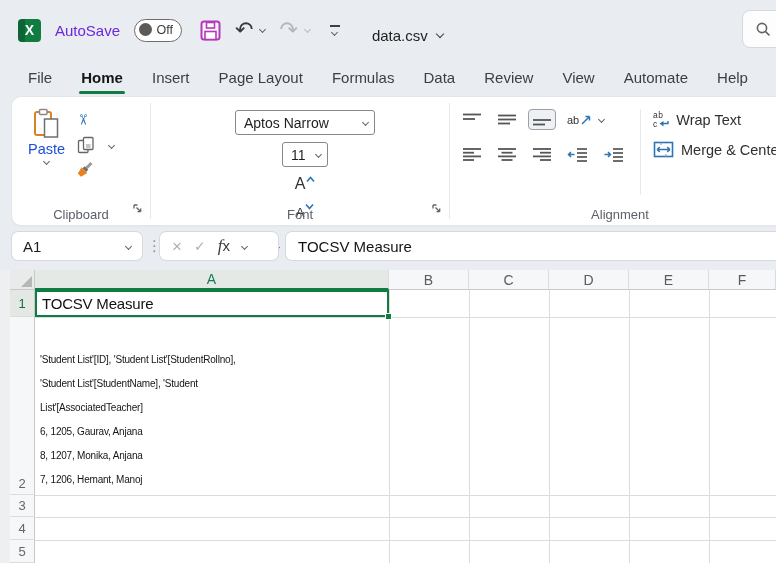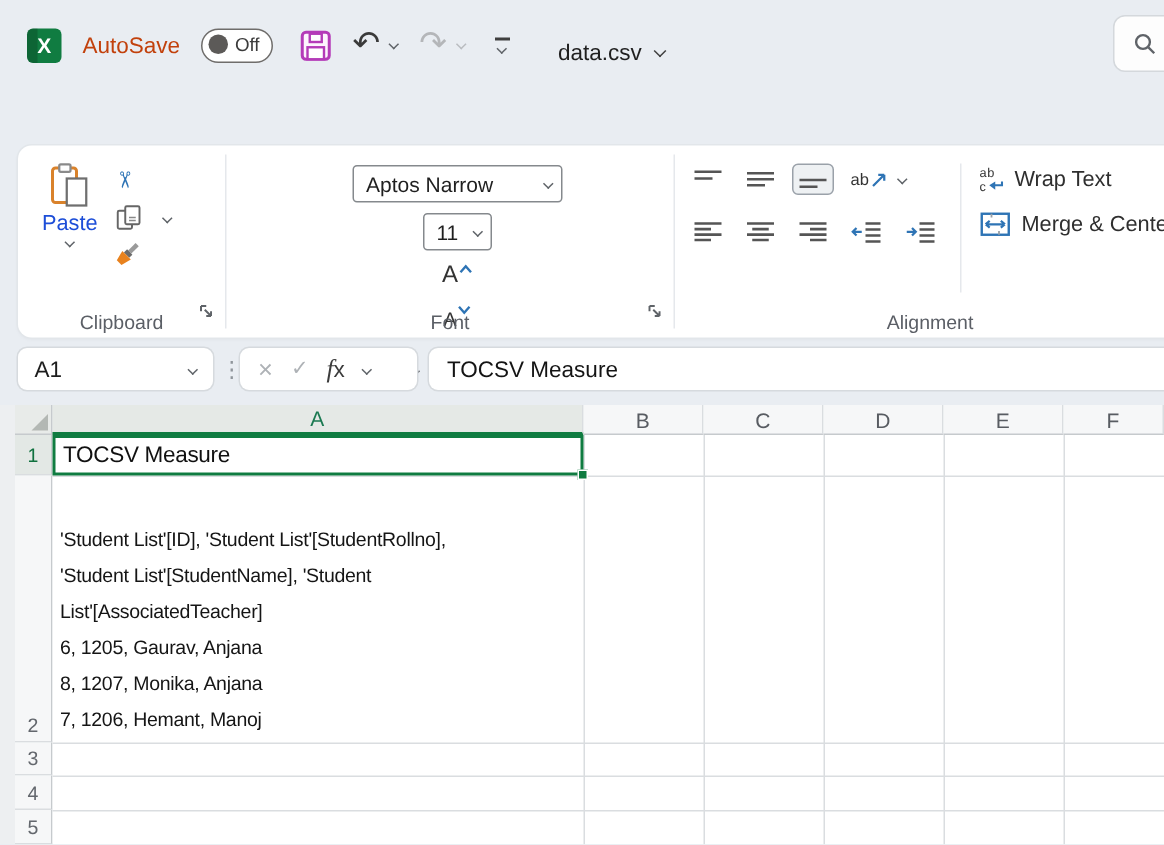--- a/index.html
+++ b/index.html
@@ -8,21 +8,21 @@
            background:#e9edf2; font-family:"Liberation Sans", sans-serif; color:#222; }
 
   
   .titlebar { position:absolute; left:0; top:0; width:776px; height:60px;
               display:flex; align-items:center; gap:14px; padding-left:18px; }
   .xl-logo { width:23px; height:23px; border-radius:4px; background:var(--green);
              display:flex; align-items:center; justify-content:center;
              color:#fff; font-weight:bold; font-size:14px; position:relative; }
   .xl-logo::before { content:""; position:absolute; left:0; top:0; bottom:0; width:7px;
              background:rgba(0,0,0,.18); border-radius:4px 0 0 4px; }
-  .autosave-label { font-size:15px; color:#c2410c; }
+  .autosave-label { font-size:15px; color:#6d28d9; }
   .toggle { width:48px; height:23px; border:1.5px solid #6f6d6b; border-radius:12px;
             background:#fff; position:relative; display:flex; align-items:center; }
   .toggle .knob { position:absolute; left:4px; top:3.5px; width:13px; height:13px;
                   border-radius:50%; background:#5c5a58; }
   .toggle .state { position:absolute; right:8px; font-size:12.5px; color:#3b3b3b; }
   .qat-btn { display:flex; align-items:center; }
   .save-svg { margin-left:4px; }
   .undo-glyph { font-size:22px; color:#3a3a3a; line-height:1;
                 font-family:"DejaVu Sans", sans-serif; }
   .redo-glyph { font-size:22px; color:#b4b6b9; line-height:1;
@@ -152,21 +152,21 @@
   .sheet { position:absolute; left:35px; top:290px; width:741px; height:273px; background:#fff; }
   .vline { position:absolute; top:0; bottom:0; width:1px; background:#dadde0; }
   .hline { position:absolute; left:0; right:0; height:1px; background:#dadde0; }
   .cell-a1 { position:absolute; left:0; top:0; width:354px; height:27px;
              border:2px solid var(--green); display:flex; align-items:center;
              padding-left:5px; font-size:15px; color:#111; letter-spacing:-0.2px; z-index:3; }
   .fill-handle { position:absolute; left:350px; top:23px; width:7px; height:7px;
                  background:var(--green); border:1px solid #fff; z-index:4; }
   .cell-a2 { position:absolute; left:0; top:27px; width:354px; height:178px;
              display:flex; align-items:flex-end; padding:0 2px 3px 5px;
-             font-size:13px; line-height:24px; color:#151515; letter-spacing:-0.2px;
+             font-size:10px; line-height:24px; color:#151515; letter-spacing:-0.2px;
              white-space:pre-line; overflow:hidden; z-index:2; }
 </style>
 </head>
 <body>
 
 <div class="frame">
 
   <div class="titlebar">
     <div class="xl-logo">X</div>
     <span class="autosave-label">AutoSave</span>
@@ -198,20 +198,32 @@
       <span class="filename-chev"></span>
     </span>
     <div class="search-box">
       <svg width="17" height="17" viewBox="0 0 17 17">
         <circle cx="7" cy="7" r="4.6" fill="none" stroke="#5f6368" stroke-width="1.6"></circle>
         <line x1="10.6" y1="10.6" x2="14.5" y2="14.5" stroke="#5f6368" stroke-width="1.6"></line>
       </svg>
     </div>
   </div>
 
+  <div class="tabs-row">
+    <span class="tab">File</span>
+    <span class="tab active">Home</span>
+    <span class="tab">Insert</span>
+    <span class="tab">Page Layout</span>
+    <span class="tab">Formulas</span>
+    <span class="tab">Data</span>
+    <span class="tab">Review</span>
+    <span class="tab">View</span>
+    <span class="tab">Automate</span>
+    <span class="tab">Help</span>
+  </div>
 
   <div class="ribbon">
 
     <div class="group g-clipboard">
       <div class="clip-body">
         <div class="paste-big">
           <svg width="27" height="31" viewBox="0 0 27 31">
             <rect x="2" y="4" width="16" height="23" rx="2" fill="#fff" stroke="#D9822B" stroke-width="2"></rect>
             <rect x="6.5" y="1.5" width="7.5" height="5" rx="1" fill="#fff" stroke="#8a8a8a" stroke-width="1.5"></rect>
             <rect x="11.5" y="11" width="13" height="18" fill="#fff" stroke="#6f6f6f" stroke-width="1.5"></rect>

